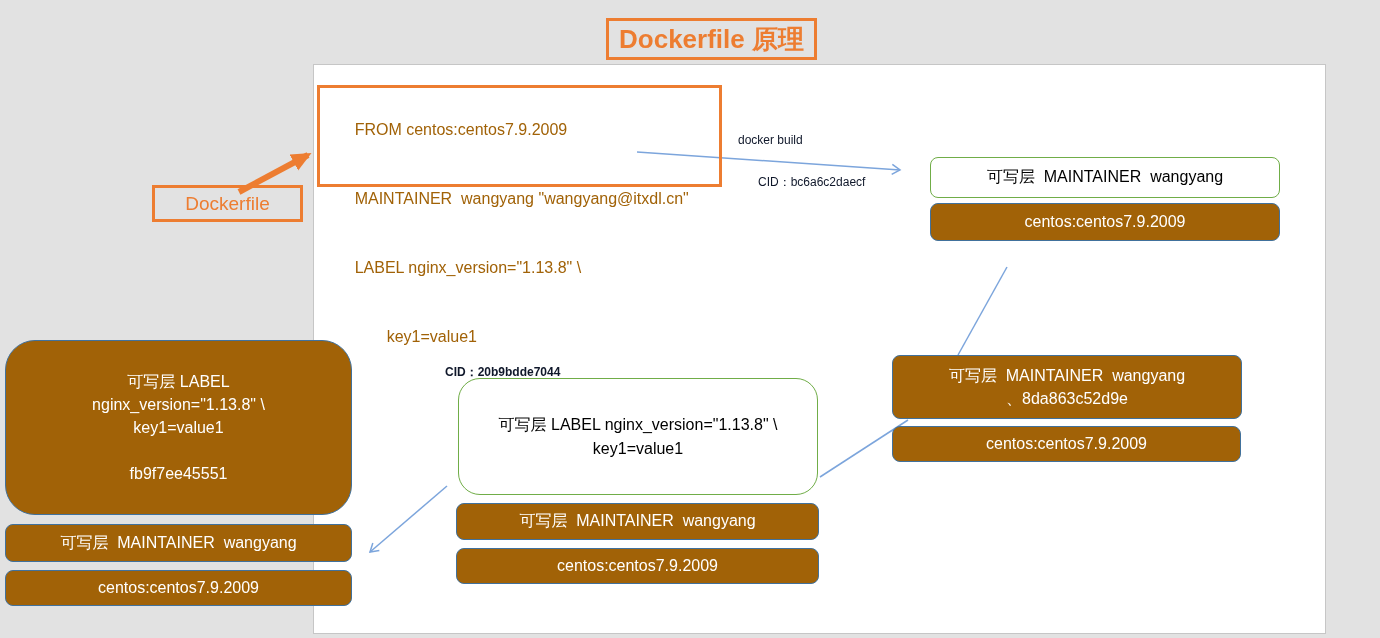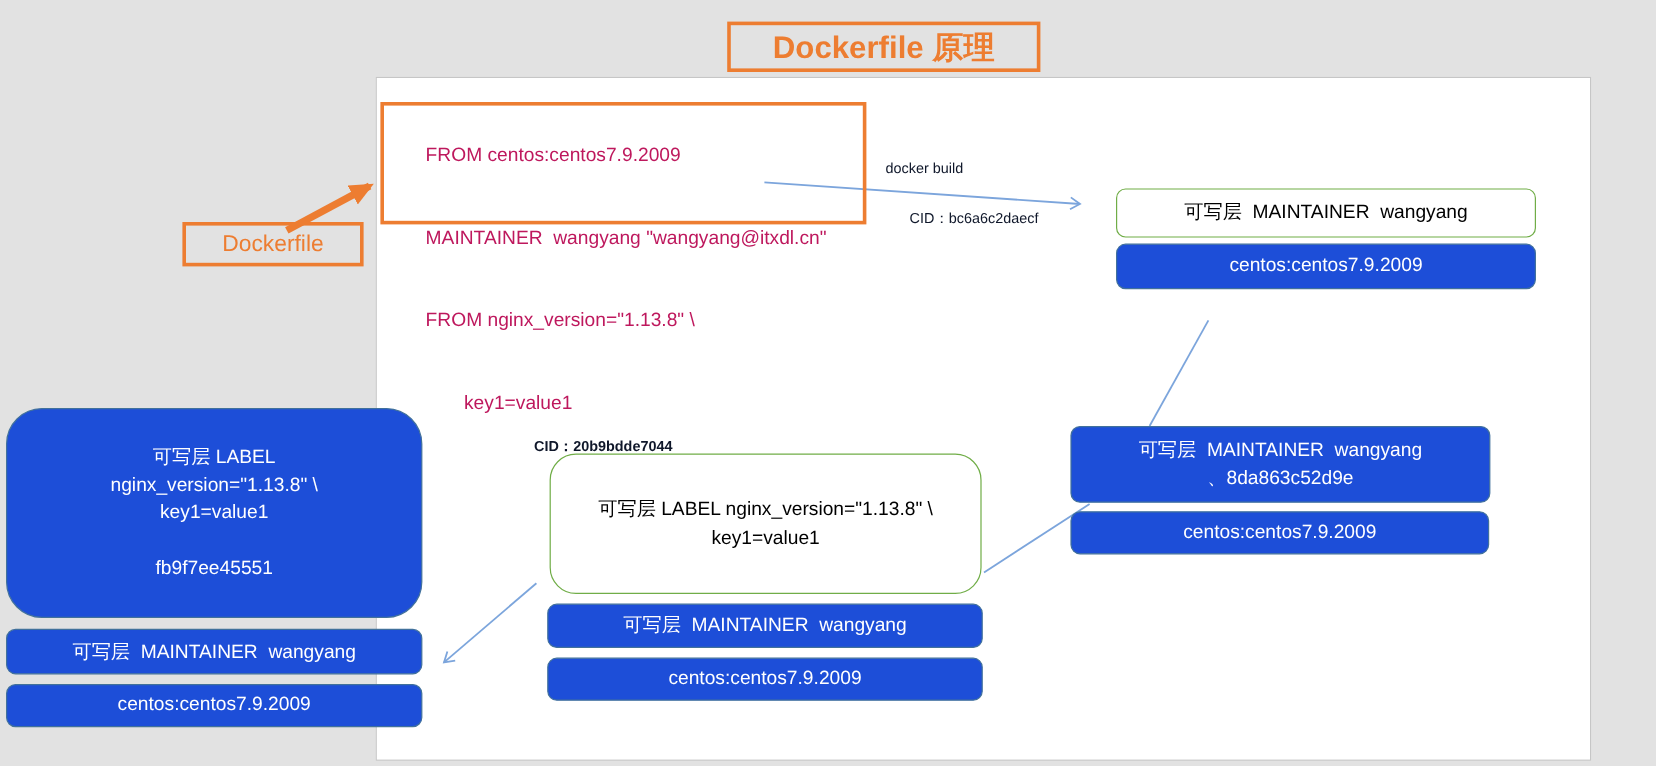--- a/index.html
+++ b/index.html
@@ -13,29 +13,29 @@
   .canvas { position: absolute; inset: 0; width: 1380px; height: 638px; }
 
   .panel {
     position: absolute; left: 313px; top: 64px; width: 1013px; height: 570px;
     background: #ffffff; border: 1px solid #c6c6c6;
   }
 
   svg.connectors { position: absolute; left: 0; top: 0; width: 1380px; height: 638px; pointer-events: none; }
 
   .title-box {
-    position: absolute; left: 606px; top: 18px; width: 261px; height: 42px;
+    position: absolute; left: 606px; top: 18px; width: 211px; height: 42px;
     border: 3px solid #ED7D31; display: flex; align-items: flex-end; justify-content: center;
     color: #ED7D31; font-weight: bold; font-size: 26px; white-space: pre;
   }
 
   .code-box {
     position: absolute; left: 317px; top: 85px; width: 405px; height: 102px;
     border: 3px solid #ED7D31; background: transparent;
-    padding: 7px 0 0 8px; font-size: 16px; color: #be185d;
+    padding: 7px 0 0 8px; font-size: 16px; color: #a16207;
   }
   .code-line { white-space: pre; line-height: 23px; }
   .code-line.indent { padding-left: 32px; }
   .squiggle {
     text-decoration-style: wavy;
     text-decoration-color: #ff2a2a; text-decoration-thickness: 1px;
     text-underline-offset: 3px;
   }
 
   .dockerfile-label {
@@ -51,21 +51,21 @@
 
   .green-box {
     position: absolute; background: #ffffff; border: 1.5px solid #70AD47;
     color: #000; display: flex; align-items: center; justify-content: center;
     font-size: 16px; text-align: center;
   }
   .gb-top-right { left: 930px; top: 157px; width: 350px; height: 41px; border-radius: 8px; white-space: pre; }
   .gb-center { left: 458px; top: 378px; width: 360px; height: 117px; border-radius: 22px; flex-direction: column; line-height: 24px; }
 
   .blue-box {
-    position: absolute; background: #1d4ed8; border: 1.3px solid #41719C;
+    position: absolute; background: #a16207; border: 1.3px solid #41719C;
     color: #ffffff; display: flex; align-items: center; justify-content: center;
     font-size: 16px; border-radius: 8px; text-align: center; white-space: pre;
   }
   .bb-top-right-base { left: 930px; top: 203px; width: 350px; height: 38px; }
   .bb-mid-right-layer { left: 892px; top: 355px; width: 350px; height: 64px; flex-direction: column; line-height: 23px; }
   .bb-mid-right-base { left: 892px; top: 426px; width: 349px; height: 36px; }
   .bb-center-maint { left: 456px; top: 503px; width: 363px; height: 37px; }
   .bb-center-base { left: 456px; top: 548px; width: 363px; height: 36px; }
   .bb-left-big {
     left: 5px; top: 340px; width: 347px; height: 175px; border-radius: 30px;
@@ -103,21 +103,21 @@
   </div>
 
   <div class="code-box">
     <div class="code-line">
       <span>FROM centos:centos7.9.2009</span>
     </div>
     <div class="code-line">
       <span>MAINTAINER  </span><span class="squiggle">wangyang</span><span> "wangyang@itxdl.cn"</span>
     </div>
     <div class="code-line">
-      <span>FROM </span><span class="squiggle">nginx_version</span><span>="1.13.8" \</span>
+      <span>LABEL </span><span class="squiggle">nginx_version</span><span>="1.13.8" \</span>
     </div>
     <div class="code-line indent">
       <span>key1=value1</span>
     </div>
   </div>
 
   <div class="dockerfile-label">
     <span>Dockerfile</span>
   </div>
 

